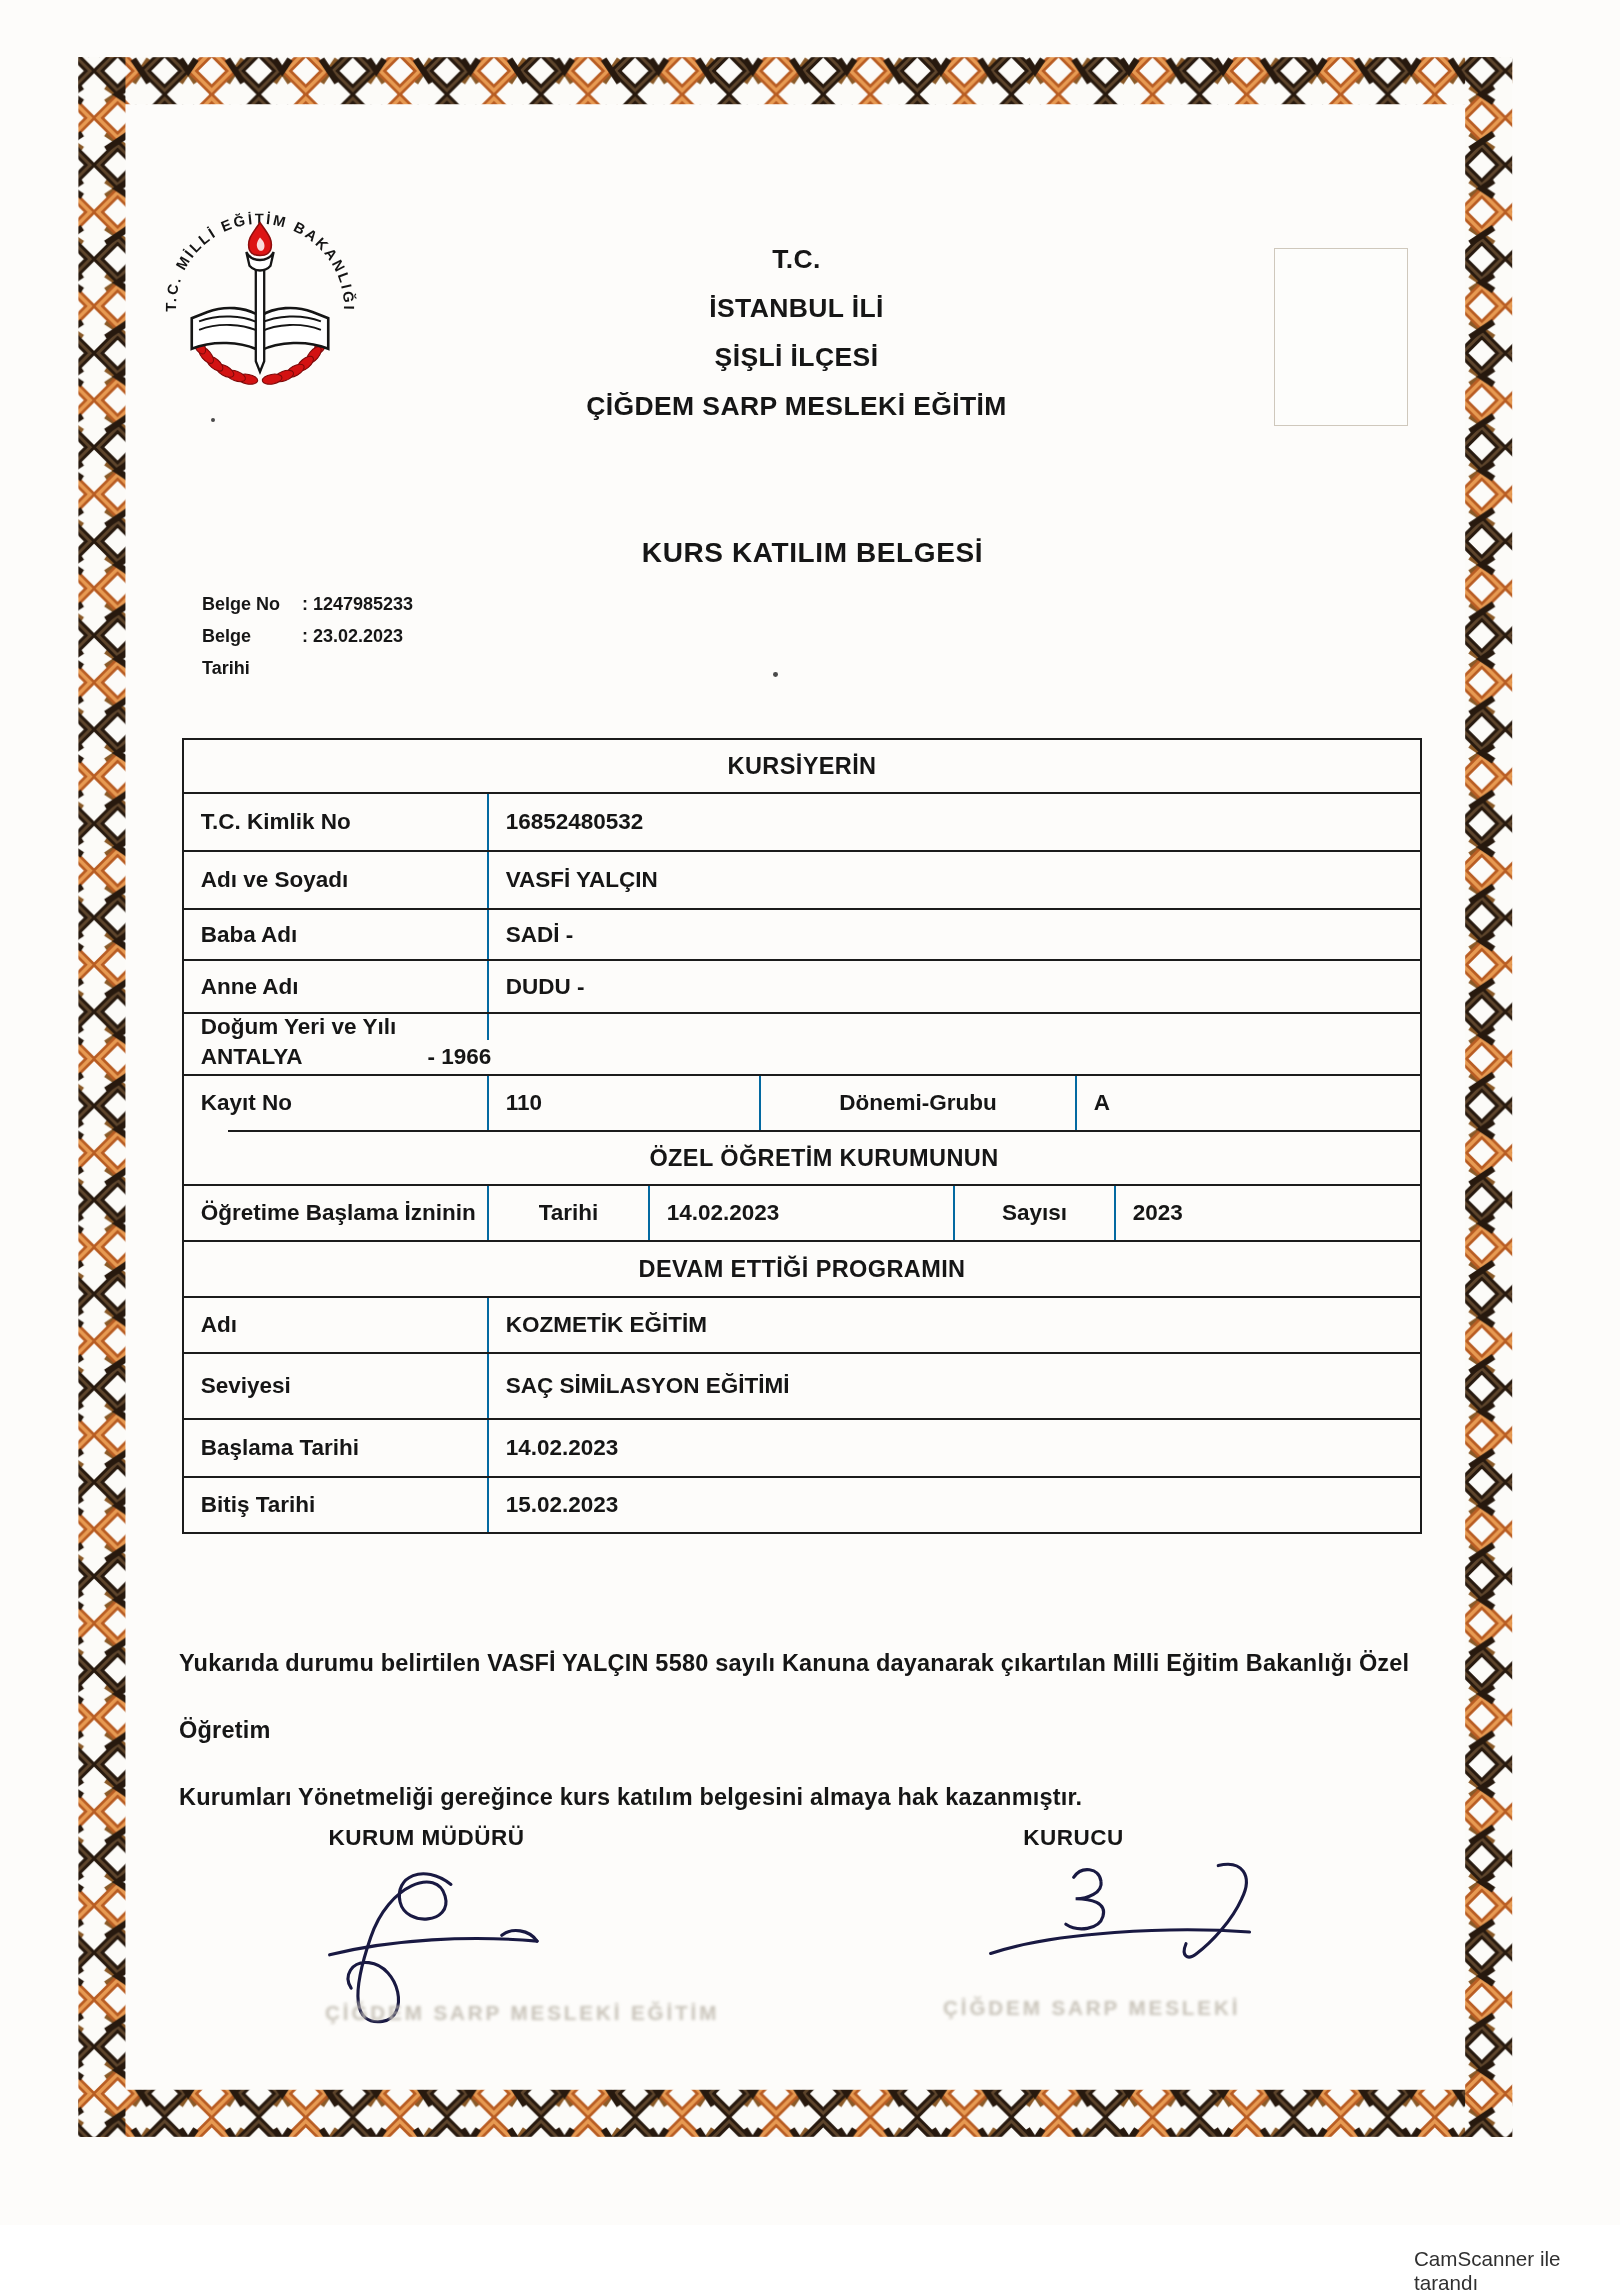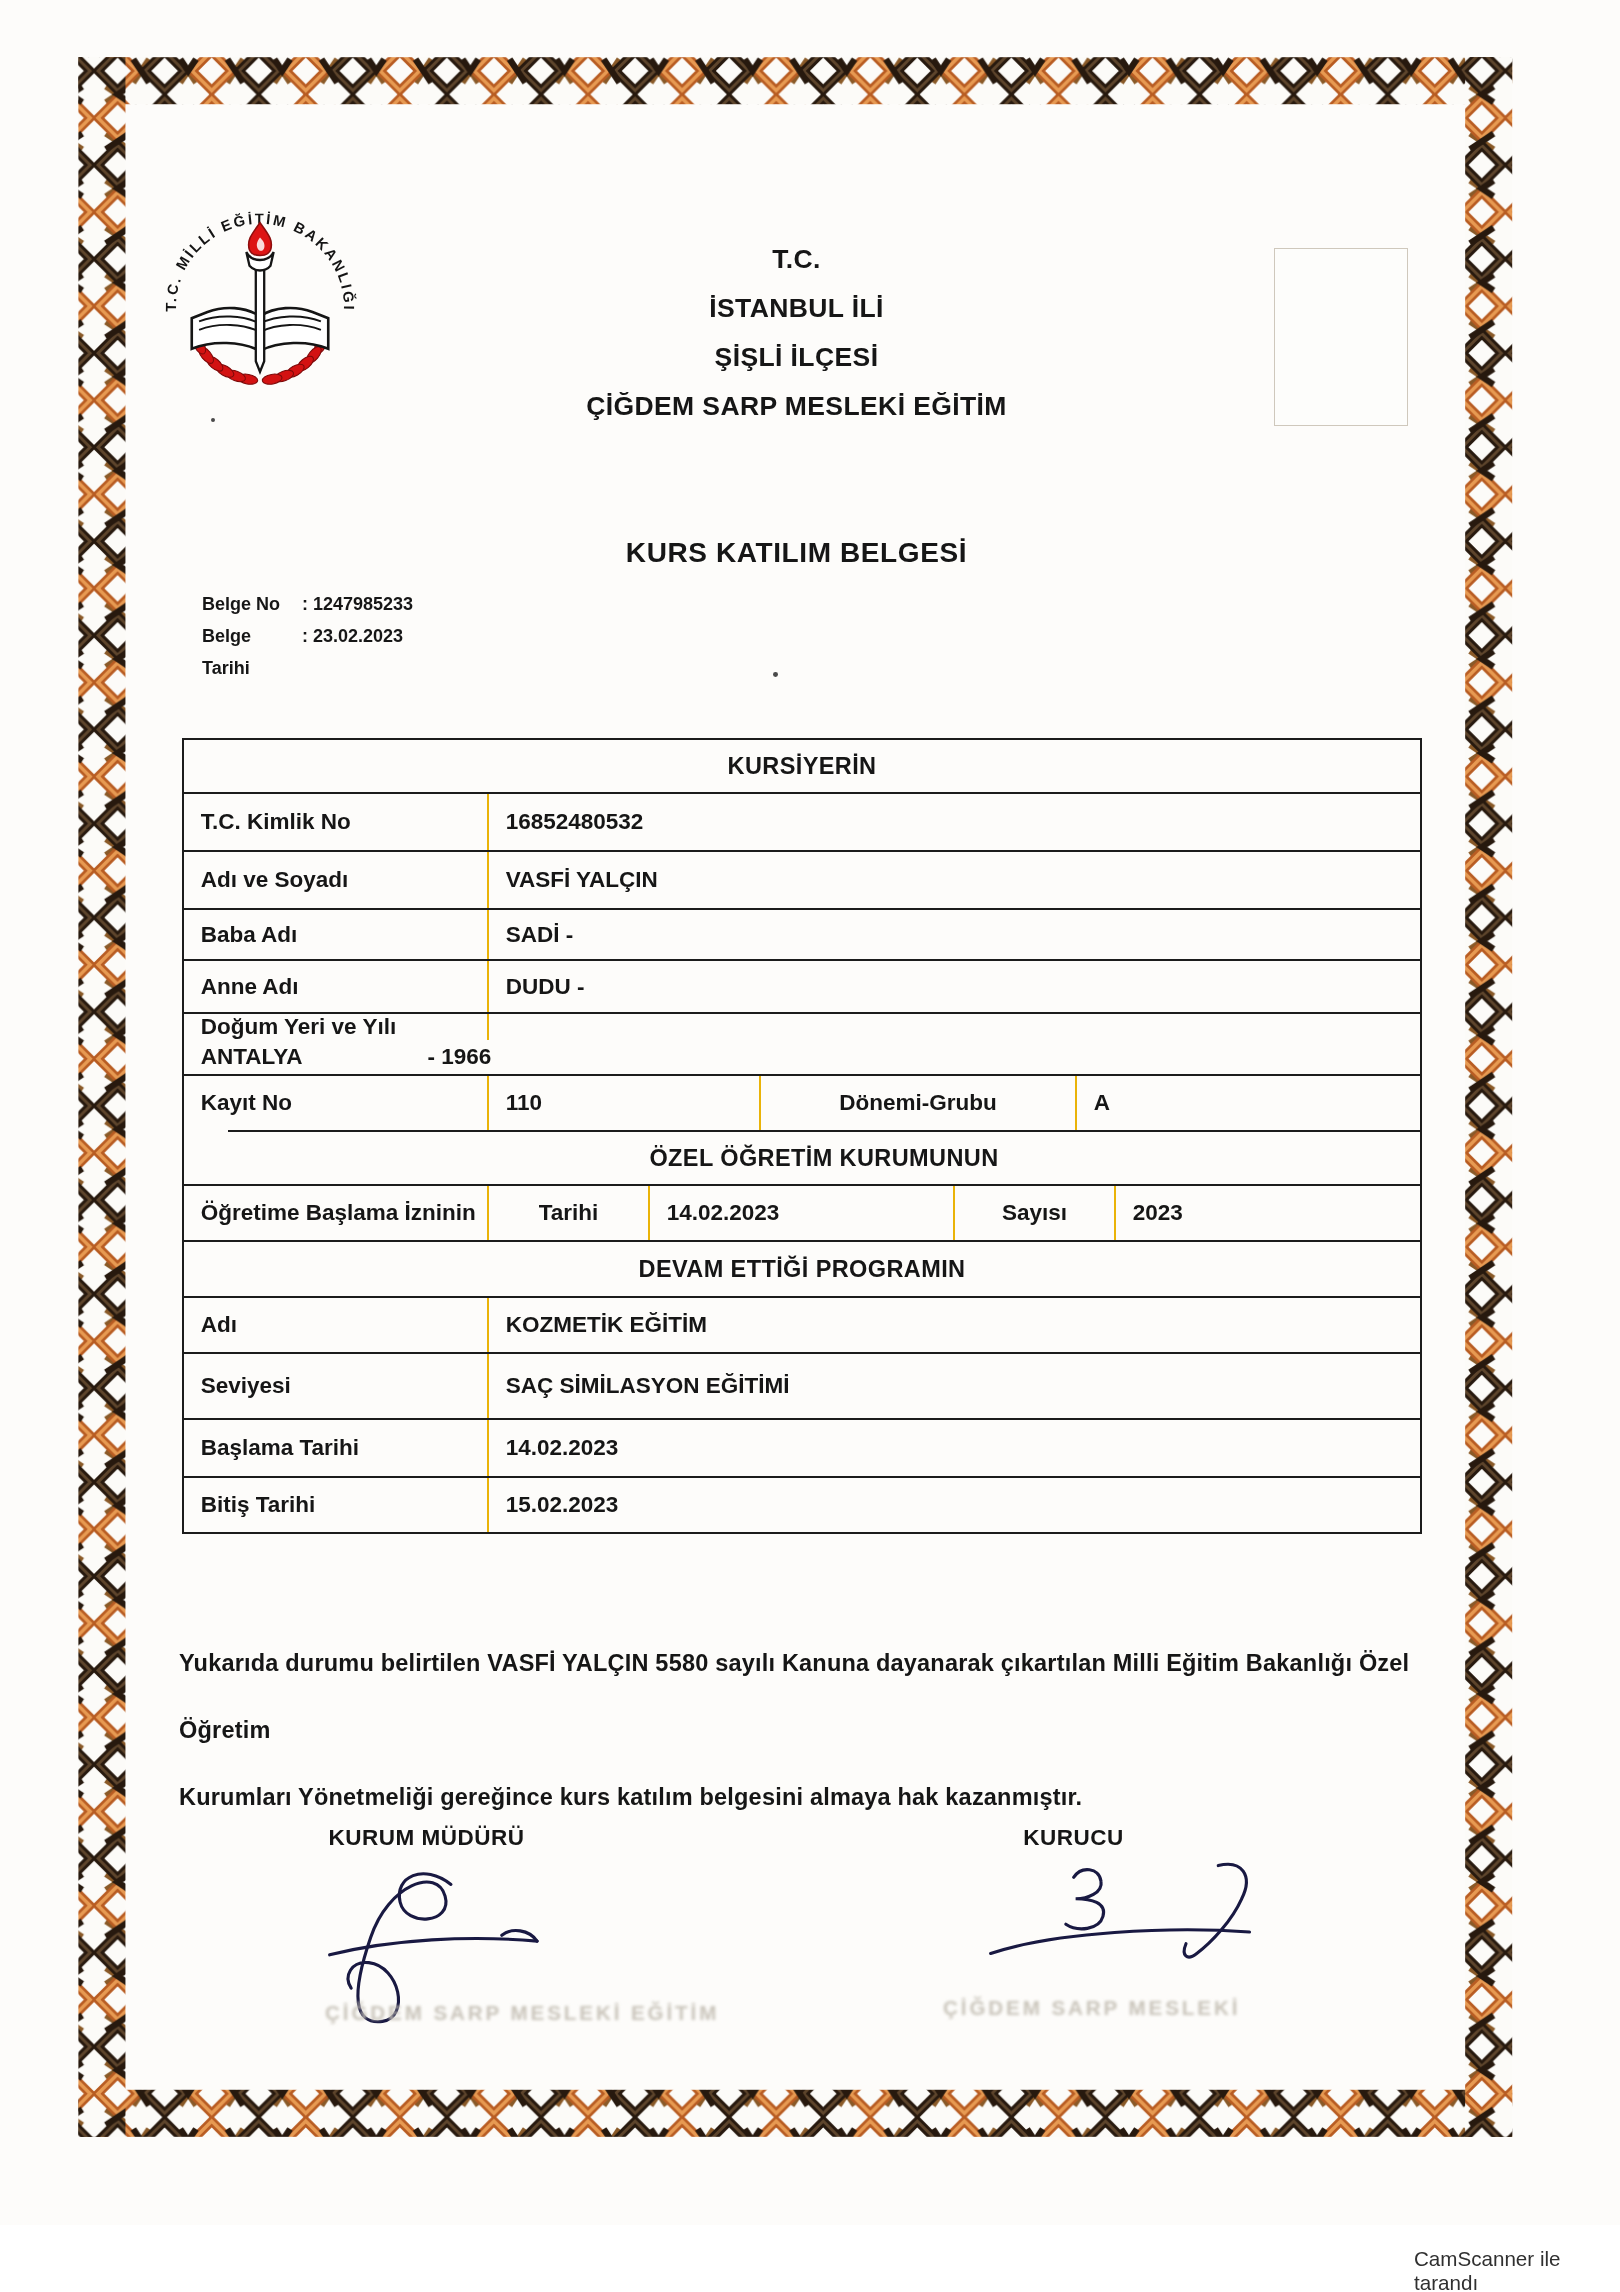--- a/index.html
+++ b/index.html
@@ -13,37 +13,37 @@
   .paper{position:absolute;left:0;top:0;width:1620px;height:2225px;background:#fdfcfa;}
   .abs{position:absolute;}
   .center{text-align:center;}
 
   
   #border-svg{position:absolute;left:0;top:0;pointer-events:none;}
 
   
   .header-block{left:127px;top:235px;width:1339px;}
   .header-line{font-size:26.5px;font-weight:bold;line-height:49px;letter-spacing:0.4px;}
-  .doc-title{left:127px;top:537px;width:1339px;font-size:28px;font-weight:bold;letter-spacing:0.6px;}
+  .doc-title{left:127px;top:537px;width:1339px;font-size:28px;font-weight:bold;letter-spacing:0.6px;padding-left:16px;}
 
   
   .belge-block{left:202px;top:588px;font-size:18px;font-weight:bold;}
   .belge-row{display:flex;line-height:32px;}
   .belge-label{width:100px;}
 
   
   .photo-box{left:1274px;top:248px;width:132px;height:176px;border:1px solid #cfc8bc;background:#fdfdfb;}
 
   
   .cert-table{left:182px;top:738px;width:1236px;border:2.9px solid #1c1c1c;background:#fdfcfa;}
   .trow{display:flex;border-top:2px solid #1c1c1c;font-size:22.5px;font-weight:bold;}
   .trow:first-child{border-top:none;}
   .tcell{display:flex;align-items:center;padding-left:16.7px;box-sizing:border-box;}
   .tcell.cc{justify-content:center;padding-left:0;}
-  .brd{border-right:2px solid #eab308;text-align:right;}
+  .brd{border-right:2px solid #0369a1;text-align:right;}
   .tsection{display:flex;align-items:center;justify-content:center;font-size:23.5px;font-weight:bold;letter-spacing:0.4px;}
   .w-label{width:305px;}
   .w-rest{flex:1;}
 
   
   .body-par{left:179px;top:1630px;width:1290px;font-size:23.5px;font-weight:bold;line-height:67px;letter-spacing:0.2px;}
 
   
   .sig-title{font-size:22.5px;font-weight:bold;letter-spacing:0.5px;}
   .sig-title-left{left:294px;top:1825px;width:265px;}

